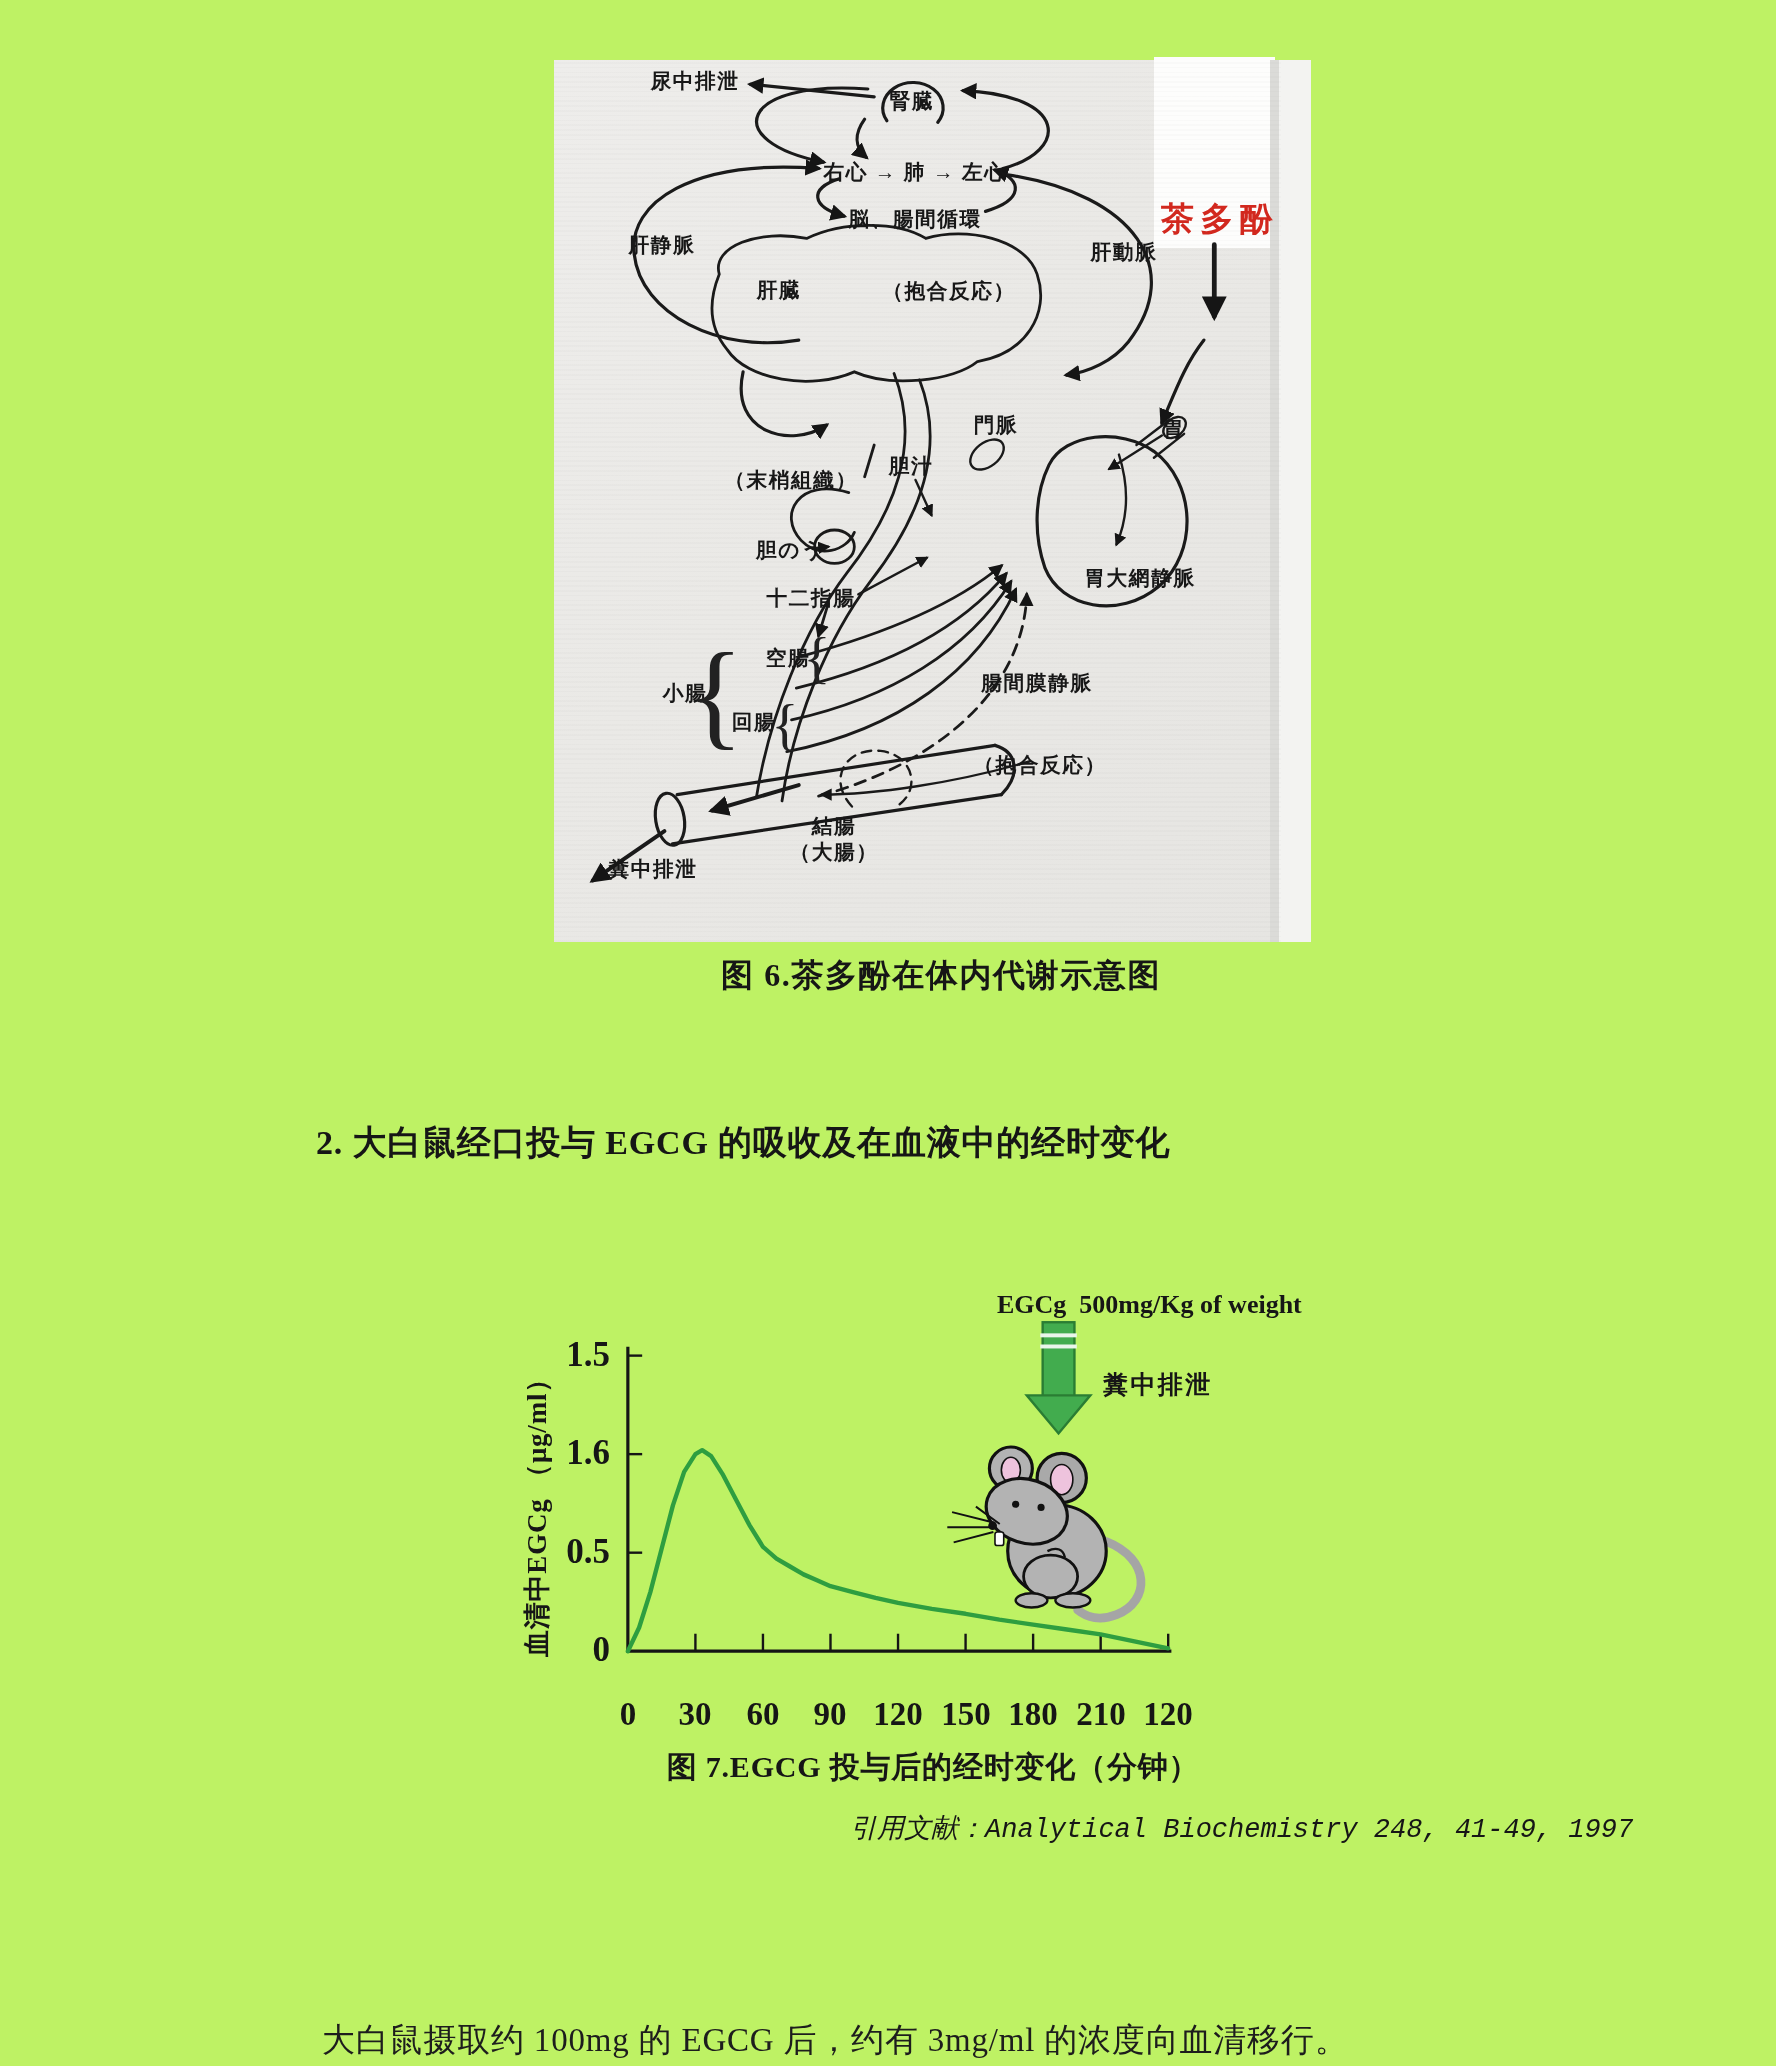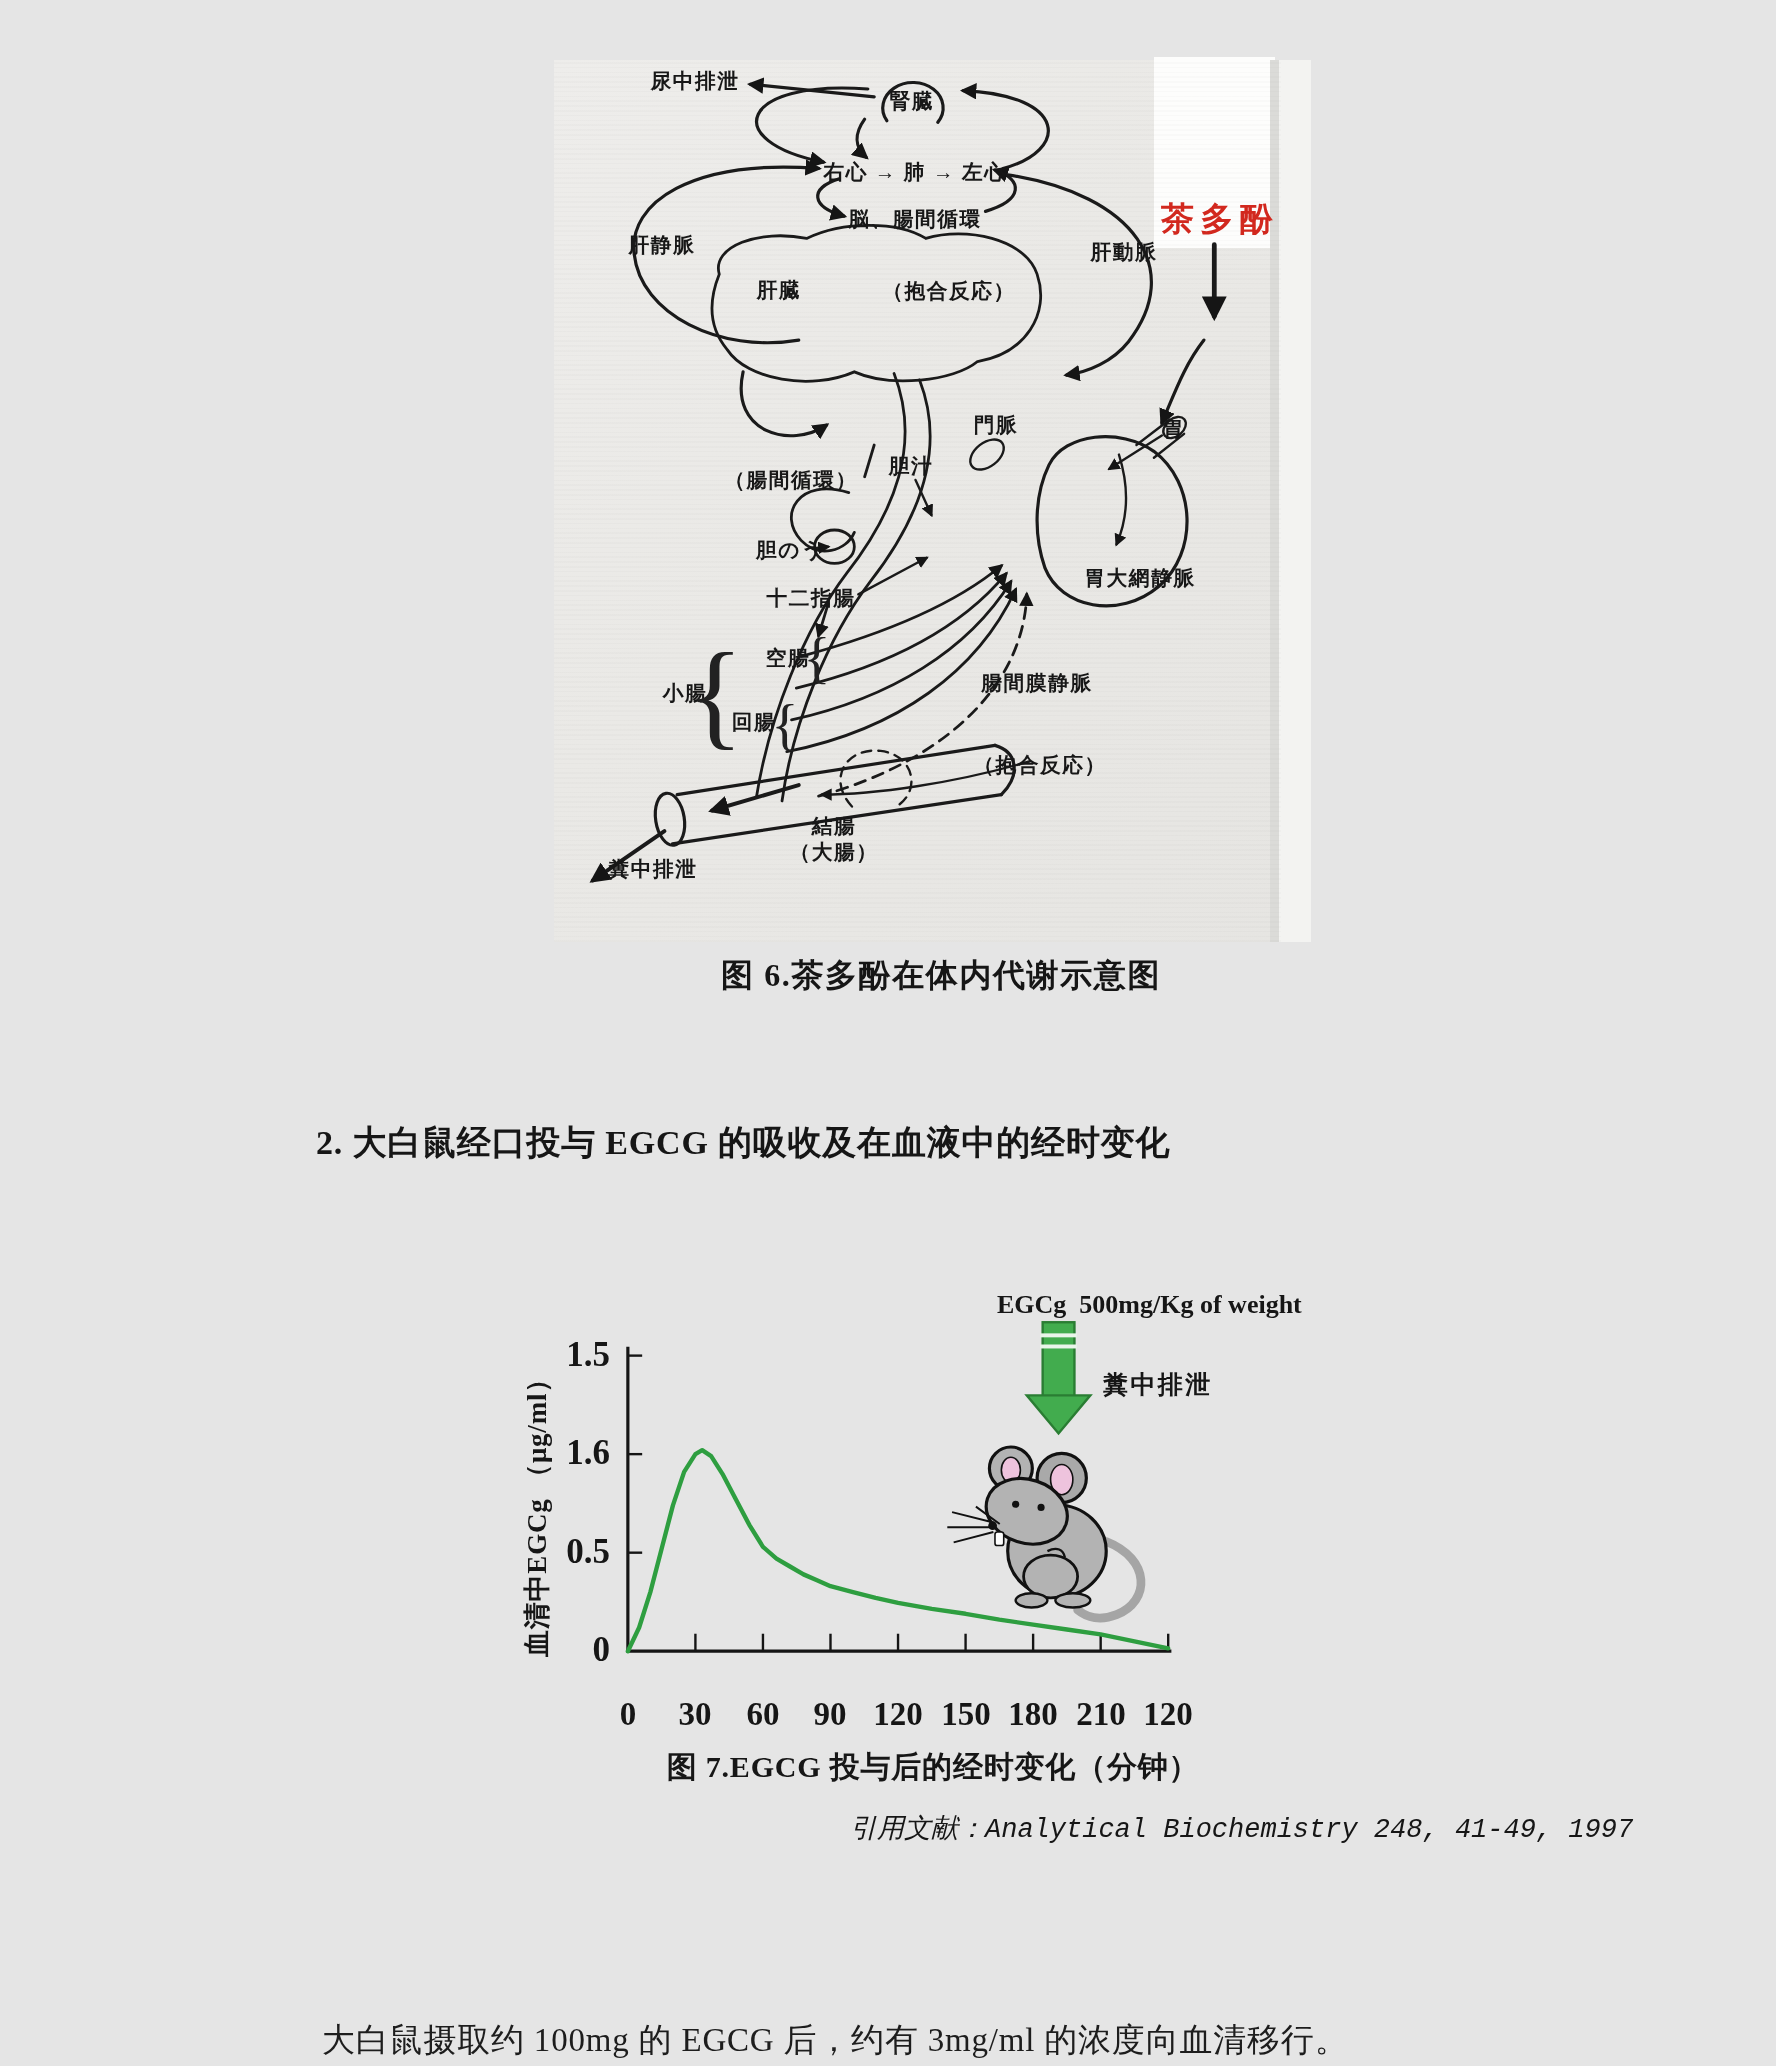--- a/index.html
+++ b/index.html
@@ -1,16 +1,16 @@
 <!DOCTYPE html>
 <html style="font-size:12.7px"><head>
 <meta charset="utf-8">
 <style>
   html,body{margin:0;padding:0;background:#fff;}
-  .page{position:relative;width:1777px;height:2066px;background:#e5e5e5;overflow:hidden;
+  .page{position:relative;width:1777px;height:2066px;background:#bef264;overflow:hidden;
         font-family:"Liberation Serif",serif;color:#161616;}
   
   .scan{position:absolute;left:554px;top:60px;width:727px;height:882px;
         background:linear-gradient(135deg,#eeedeb 0%,#eae9e6 45%,#e6e5e2 100%);}
   .scan-noise{position:absolute;left:554px;top:60px;width:727px;height:882px;
         background:repeating-linear-gradient(0deg,rgba(0,0,0,.015) 0 1.6px,transparent 1.6px 4.8px);}
   .scan-white-patch{position:absolute;left:1154px;top:57px;width:121px;height:191px;background:#fdfdfc;}
   .scan-strip{position:absolute;left:1270px;top:60px;width:9.5px;height:882px;background:#dbdbd8;}
   .scan-right{position:absolute;left:1279px;top:60px;width:32px;height:882px;background:#f3f3f1;}
   svg.art{position:absolute;left:0;top:0;}
@@ -173,21 +173,21 @@
   <span class="dlabel" style="left:912px;top:101px">腎臓</span>
   <span class="dlabel" style="left:915px;top:172px">右心 → 肺 → 左心</span>
   <span class="dlabel" style="left:915px;top:219px">脳、腸間循環</span>
   <span class="dlabel" style="left:662px;top:245px">肝静脈</span>
   <span class="dlabel" style="left:1124px;top:252px">肝動脈</span>
   <span class="dlabel" style="left:779px;top:290px">肝臓</span>
   <span class="dlabel" style="left:949px;top:291px">（抱合反応）</span>
   <span class="dlabel" style="left:996px;top:425px">門脈</span>
   <span class="dlabel" style="left:1174px;top:429px">胃</span>
   <span class="dlabel" style="left:911px;top:466px">胆汁</span>
-  <span class="dlabel" style="left:791px;top:480px">（腸間循環）</span>
+  <span class="dlabel" style="left:791px;top:480px">（末梢組織）</span>
   <span class="dlabel" style="left:790px;top:550px">胆のう</span>
   <span class="dlabel" style="left:811px;top:598px">十二指腸</span>
   <span class="dlabel" style="left:1140px;top:578px">胃大網静脈</span>
   <span class="dlabel" style="left:788px;top:658px">空腸</span>
   <span class="dlabel" style="left:685px;top:693px">小腸</span>
   <span class="dlabel" style="left:754px;top:722px">回腸</span>
   <span class="dlabel" style="left:1037px;top:683px">腸間膜静脈</span>
   <span class="dlabel" style="left:1040px;top:765px">（抱合反応）</span>
   <span class="dlabel" style="left:834px;top:826px">結腸</span>
   <span class="dlabel" style="left:834px;top:852px">（大腸）</span>

